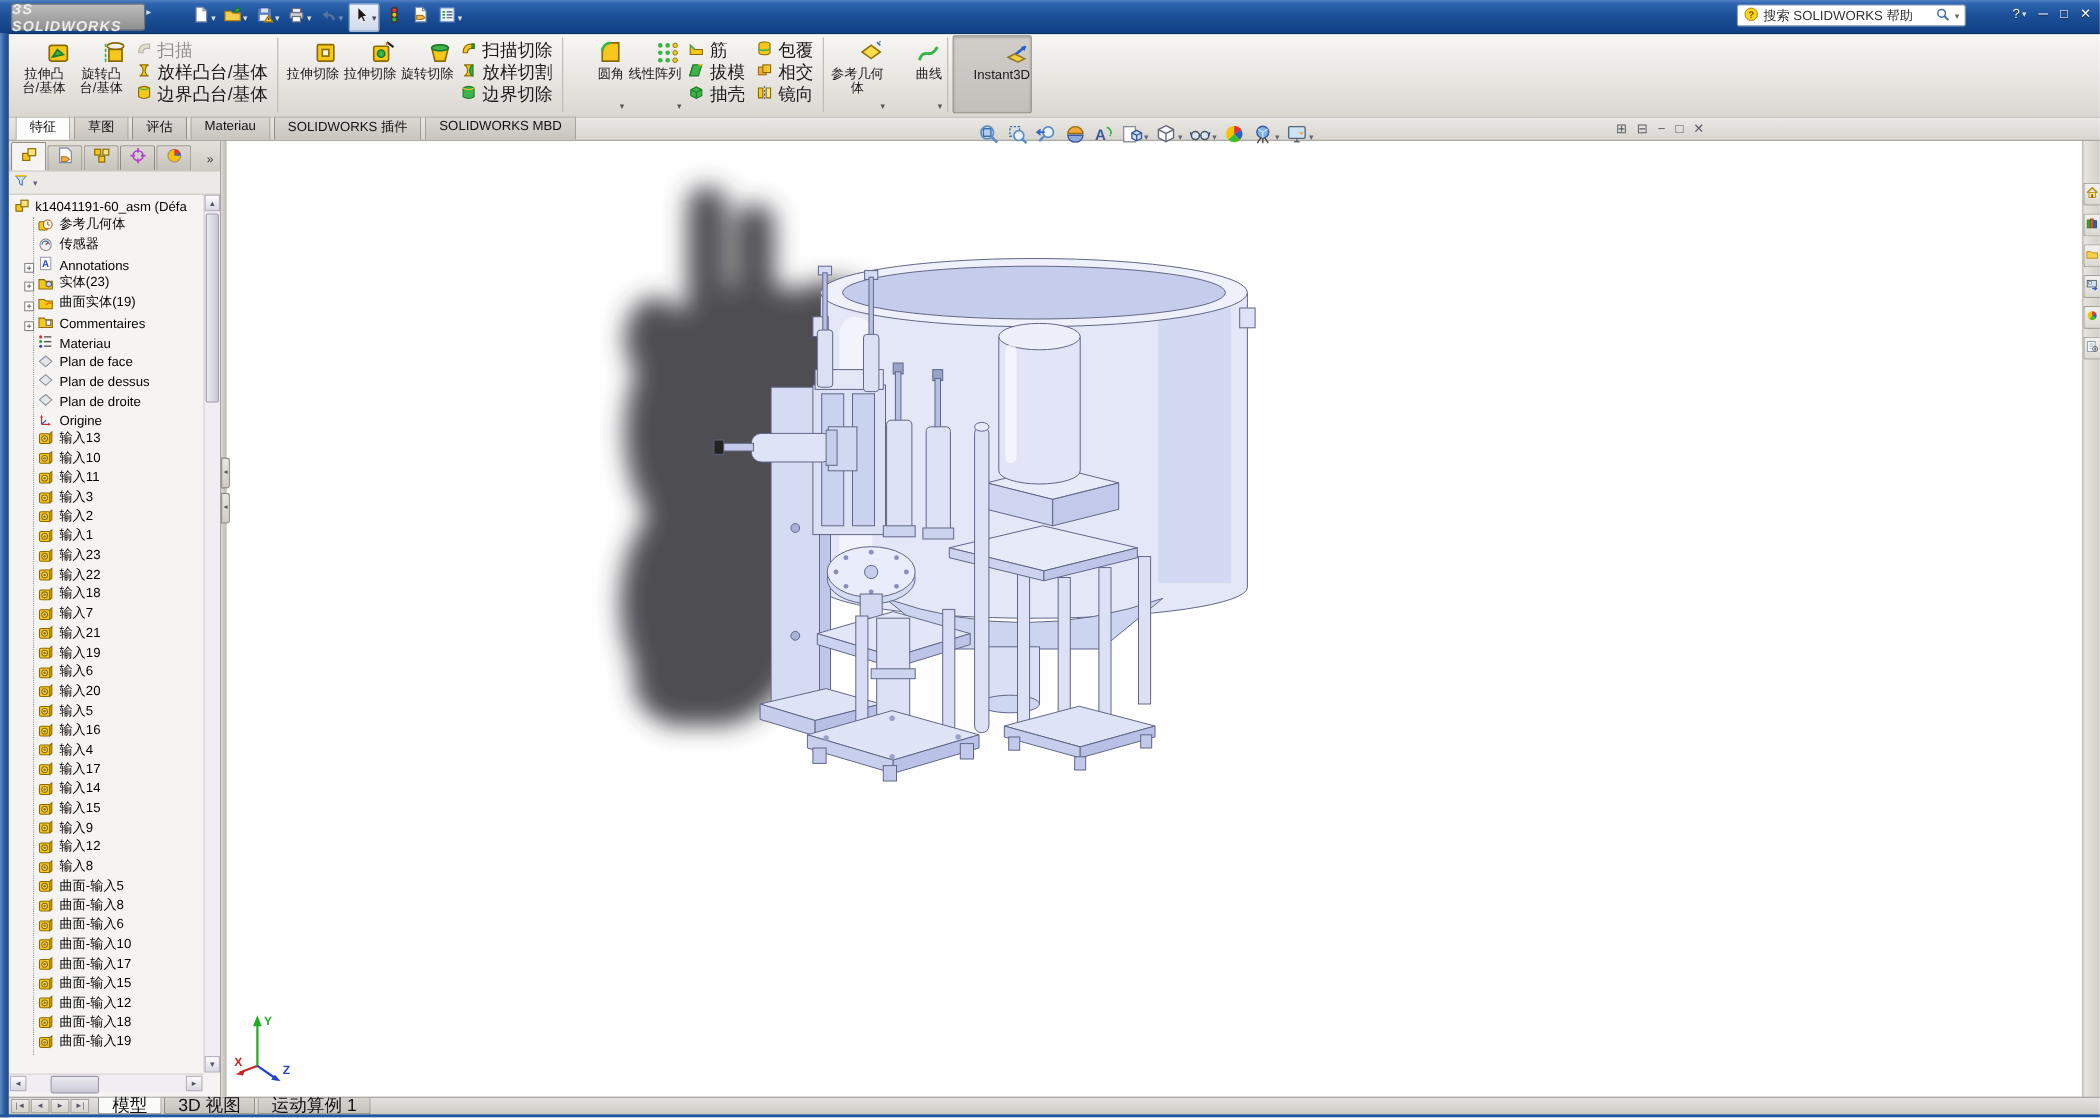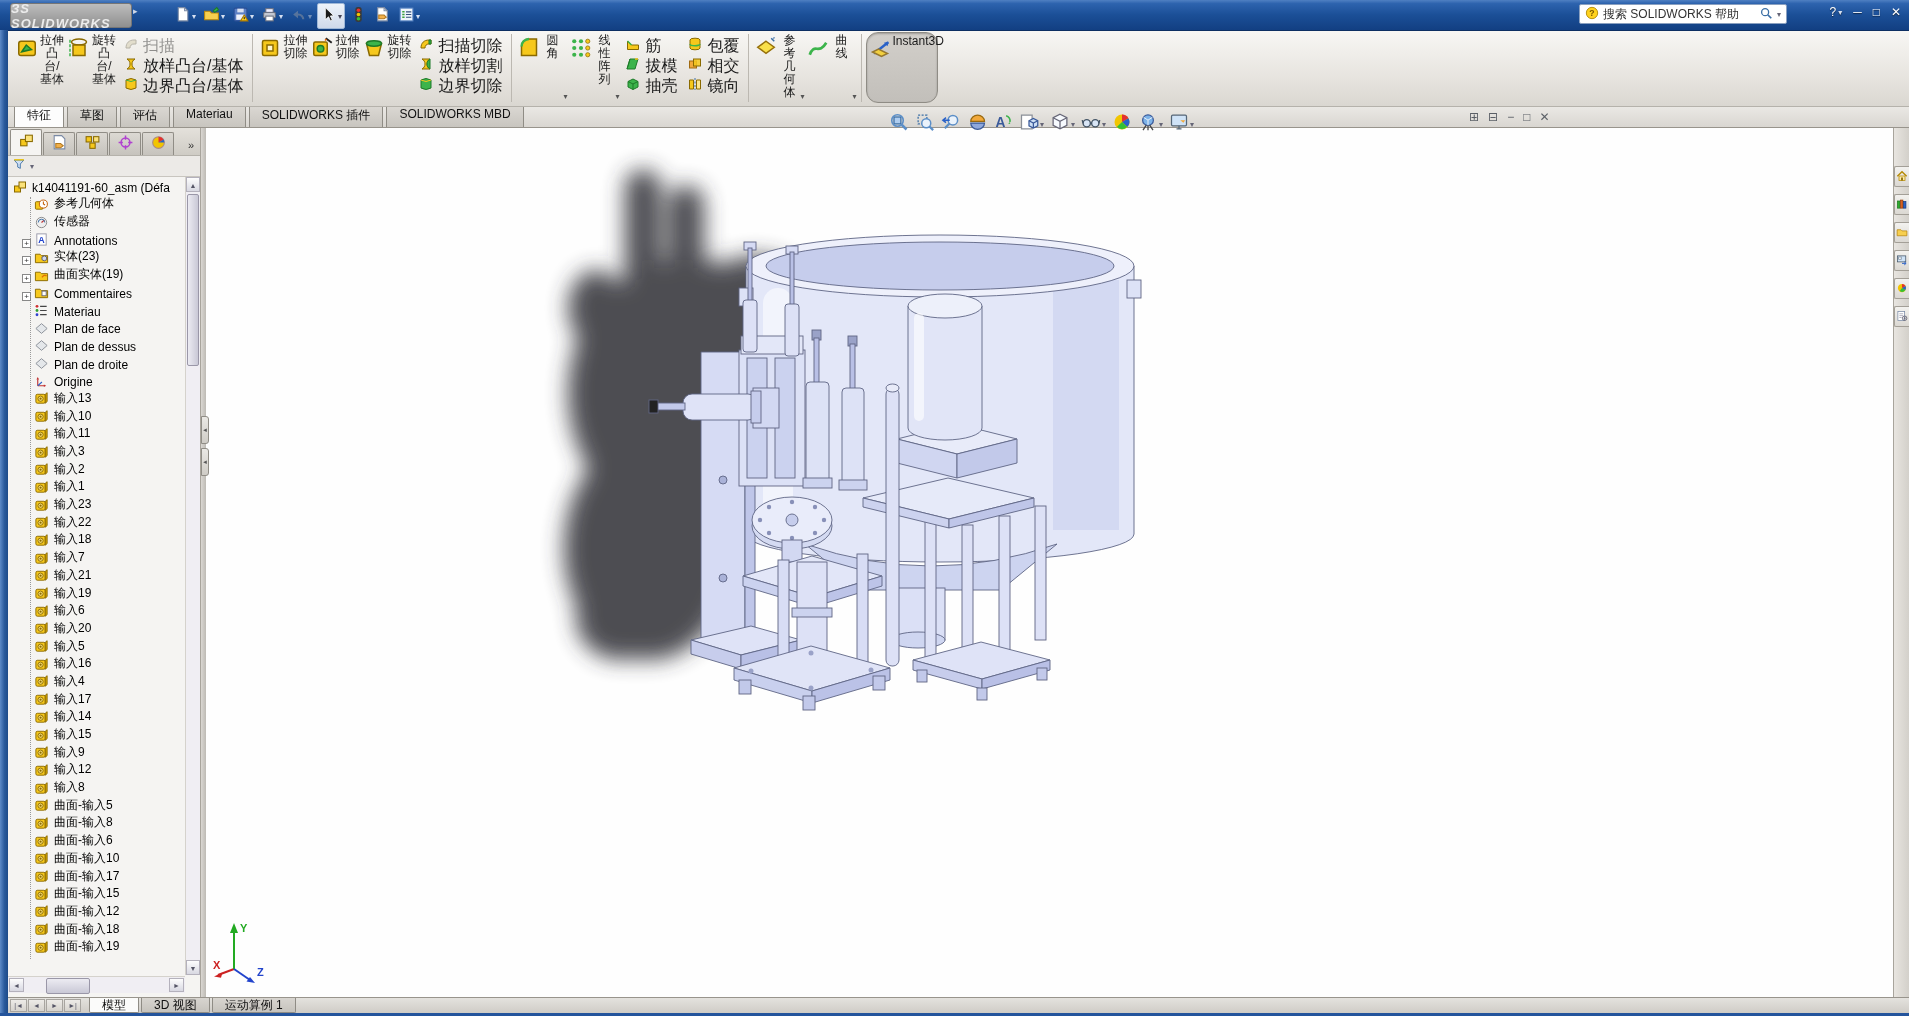--- a/index.html
+++ b/index.html
@@ -27,26 +27,26 @@
   .winbtns{position:absolute;right:8px;top:5px;display:flex;gap:11px;align-items:center;color:#fff;font-size:12px;
     text-shadow:0 1px 1px rgba(0,0,0,.6);}
   .winbtn{display:flex;align-items:center;gap:2px;}
   .winbtn .dd{font-size:8px;color:#d5e0f2;}
   
   .ribbon{position:absolute;left:0;top:30px;width:100%;height:77px;box-sizing:border-box;
     background:linear-gradient(#f8f7f4,#e7e4df 62%,#dad7d1);border-bottom:1px solid #b5b2ab;
     display:flex;align-items:stretch;padding:2px 0 2px 14px;z-index:10;}
   .rgroup{display:flex;align-items:flex-start;}
   .rsep{width:1px;background:#bcb8b1;margin:2px 4px;}
-  .rbig{width:50px;height:69px;display:flex;flex-direction:row;align-items:flex-start;text-align:center;
+  .rbig{width:50px;height:69px;display:flex;flex-direction:column;align-items:flex-end;text-align:center;
     font-size:12px;line-height:13px;color:#1a1a1a;padding:2px 1px 0;}
   .rbig .ricon{height:27px;display:flex;align-items:center;}
   .rbig .rlabel{word-break:break-all;}
   .rbig .rdd{font-size:8px;color:#555;margin-top:auto;}
-  .rbig.pressed{width:68px;background:linear-gradient(#d2cfca,#c2bfba);border:1px solid #8f8c85;border-radius:12px;
+  .rbig.pressed{width:68px;background:linear-gradient(#d2cfca,#c2bfba);border:1px solid #8f8c85;border-radius:2px;
     box-shadow:inset 0 1px 2px rgba(0,0,0,.25);height:67px;}
   .rbig.pressed .rlabel{word-break:keep-all;white-space:nowrap;}
   .rcol{display:flex;flex-direction:column;padding-top:4px;}
   .rsmall{display:flex;align-items:center;gap:4px;font-size:16px;height:20px;padding:0 5px;white-space:nowrap;color:#1a1a1a;}
   
   .tabstrip{position:absolute;left:0;top:107px;width:100%;height:21px;
     background:linear-gradient(#eae8e4,#d9d6d1);border-bottom:1px solid #98948c;box-sizing:border-box;z-index:9;}
   .cmtabs{position:absolute;left:14px;bottom:0;display:flex;gap:3px;}
   .cmtab{font-size:12px;padding:2px 12px 3px;background:linear-gradient(#dcd9d4,#c8c5bf);
     border:1px solid #8f8c85;border-bottom:none;border-radius:2px 2px 0 0;color:#111;}
@@ -99,21 +99,21 @@
     display:flex;flex-direction:column;align-items:center;padding-top:38px;gap:7px;z-index:5;}
   .tpbtn{width:15px;height:21px;display:flex;align-items:center;justify-content:center;
     background:linear-gradient(#f3f2ef,#dbd8d2);border:1px solid #a39f97;border-right:none;border-radius:2px 0 0 2px;box-sizing:border-box;}
   
   .bottombar{position:absolute;left:8px;top:997px;width:1901px;height:16px;box-sizing:border-box;
     background:linear-gradient(#e4e2de,#cfccc6);border-top:1px solid #98948c;display:flex;align-items:stretch;z-index:5;}
   .bnav{display:flex;gap:1px;padding:1px 2px;}
   .bnavbtn{width:17px;font-size:7px;color:#556;display:flex;align-items:center;justify-content:center;
     background:linear-gradient(#edebe8,#d6d3cd);border:1px solid #a8a5a0;box-sizing:border-box;}
   .btabs{display:flex;margin-left:6px;gap:2px;}
-  .btab{font-size:12px;padding:0 12px;display:flex;align-items:center;background:linear-gradient(#d8d5d0,#c6c3bd);
+  .btab{font-size:16px;padding:0 12px;display:flex;align-items:center;background:linear-gradient(#d8d5d0,#c6c3bd);
     border:1px solid #8f8c85;border-top:none;border-radius:0 0 2px 2px;color:#111;}
   .btab.active{background:#fbfbfa;}
   .statusbar{position:absolute;left:0;top:1013px;width:100%;height:3px;background:#24549c;z-index:60;}
   .leftborder{position:absolute;left:0;top:30px;width:8px;height:986px;z-index:55;
     background:linear-gradient(90deg,#5d8ac7,#2a5a9c 55%,#1d4a88);}
 </style>
 </head>
 <body>
 
 <div class="titlebar">

